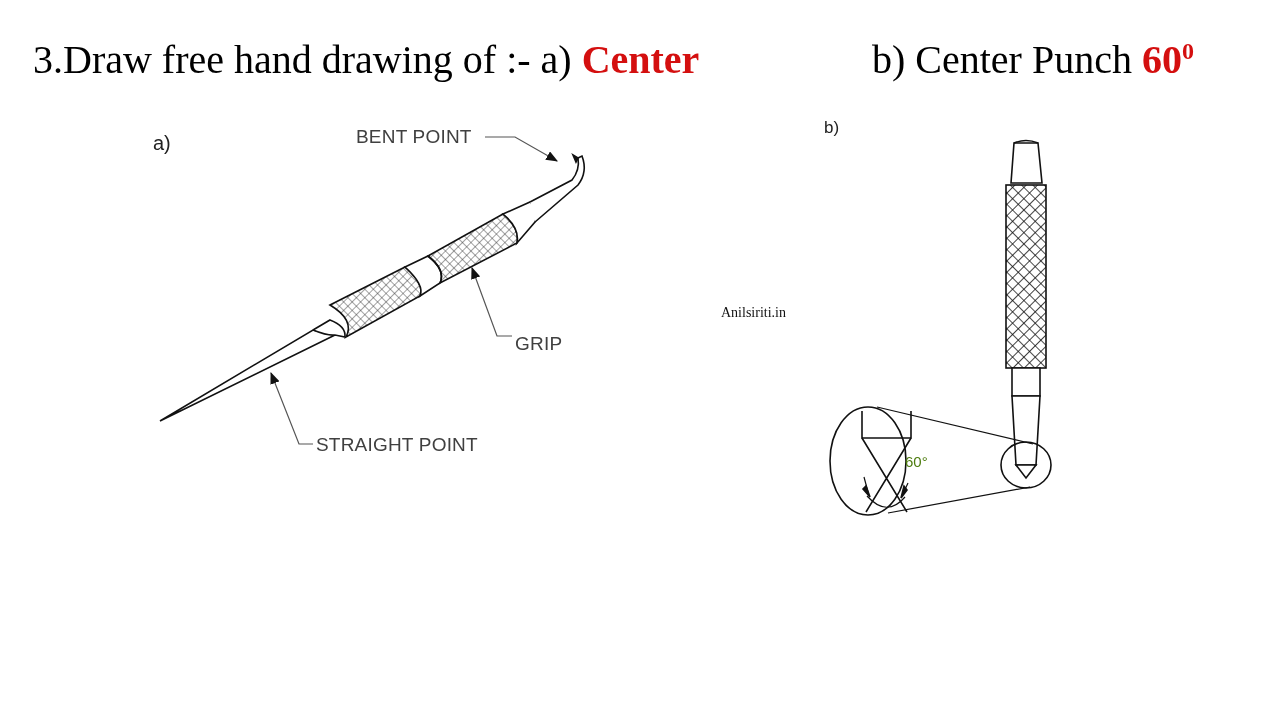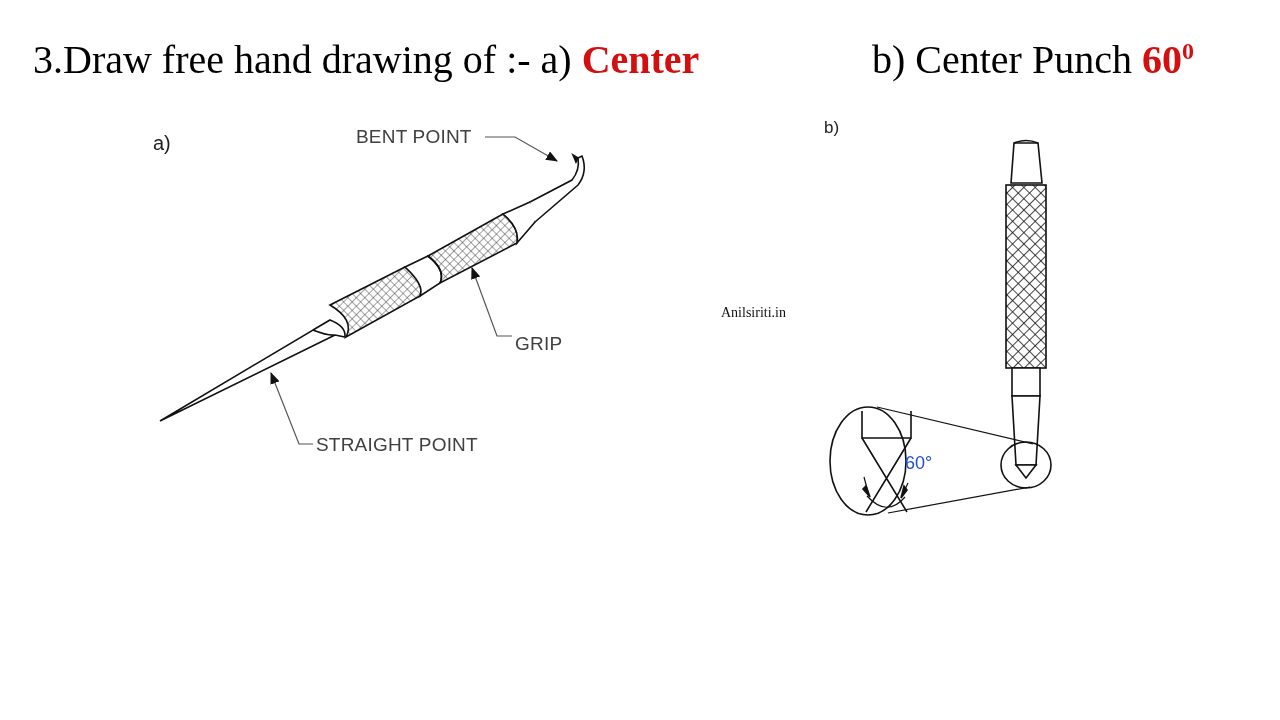--- a/index.html
+++ b/index.html
@@ -89,13 +89,13 @@
     <path d="M862 411 L862 438 L911 438 L911 411" fill="none"></path>
     <path d="M862 438 L907 512 M911 438 L866 512" fill="none"></path>
 
     <path d="M867 496 Q887 518 905 497" fill="none" stroke-width="1.2"></path>
     <path d="M864 477 L868 492 M908 483 L902 496" fill="none" stroke-width="1.2"></path>
     <path d="M863 489 L870 497 L866 486 Z" fill="#111"></path>
     <path d="M907 490 L901 498 L904 486 Z" fill="#111"></path>
   </g>
 </svg>
 
-<div style="position:absolute; left:905px; top:453px; font-family:'Liberation Sans', sans-serif; font-size:18px; color:#1d4ed8;">60°</div>
+<div style="position:absolute; left:905px; top:453px; font-family:'Liberation Sans', sans-serif; font-size:15px; color:#4d7c0f;">60°</div>
 
 </body></html>

